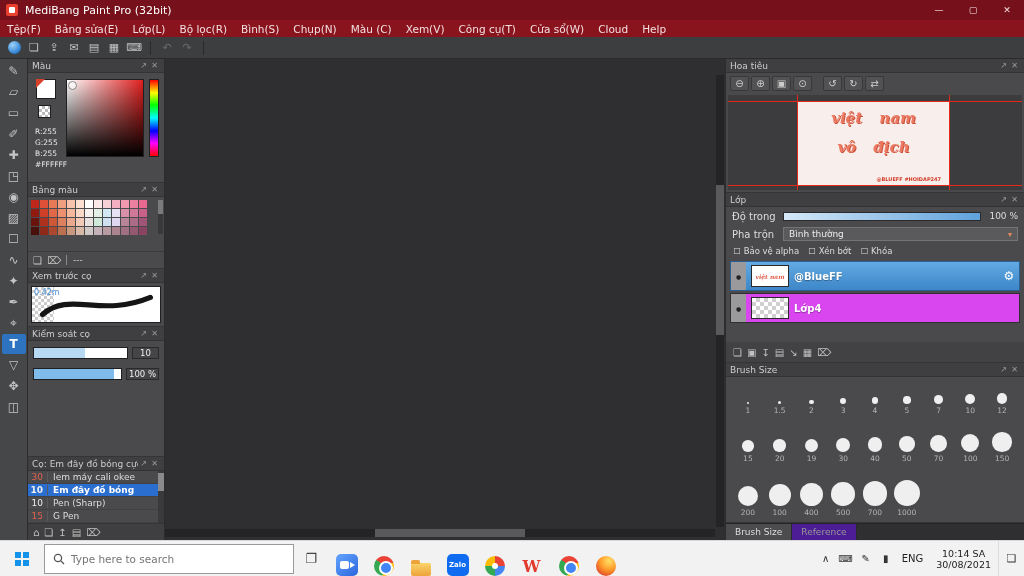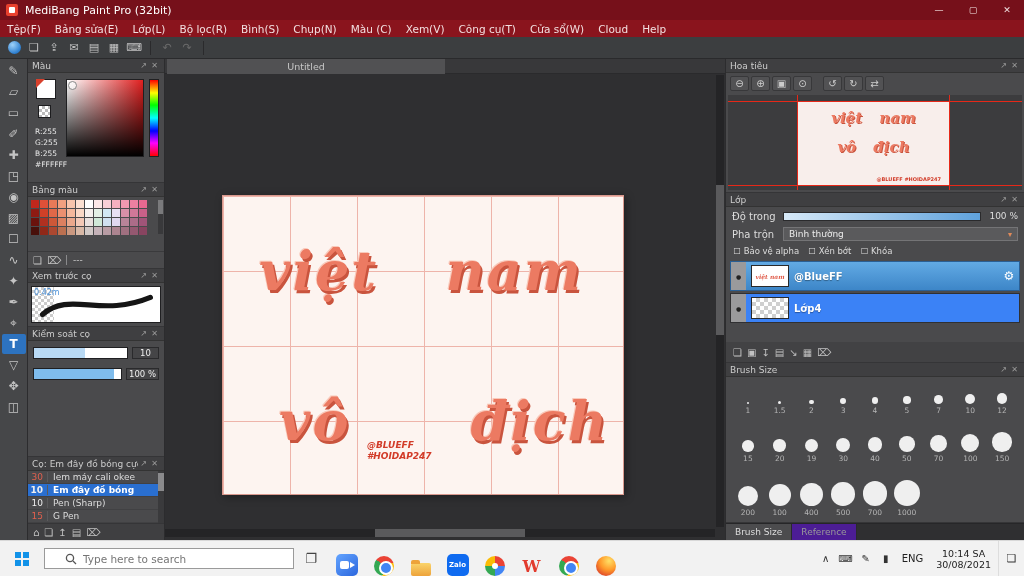--- a/index.html
+++ b/index.html
@@ -101,21 +101,21 @@
 #mini-credit{position:absolute;bottom:3px;left:0;right:8px;text-align:right;font-size:5px;font-weight:bold;color:#d23b28}
 #p-layers{height:170px}
 .lp-row{display:flex;align-items:center;gap:5px;padding:0 6px;height:18px}
 .lp-label{width:46px;font-size:10px;color:#ddd;flex-shrink:0}
 #op-track{flex:1;height:9px;border:1px solid #2a2a2c;background:linear-gradient(to right,#d6e9f8,#5fa2dc)}
 #op-val{width:32px;font-size:9px;color:#ddd;text-align:right}
 #blend-box{flex:1;height:14px;background:#5a5a5c;border:1px solid #747476;color:#ececec;font-size:9px;display:flex;align-items:center;padding:0 5px}
 #blend-caret{margin-left:auto;color:#e08a5a;font-size:8px}
 #cb-row{display:flex;gap:9px;padding:2px 7px;height:16px;align-items:center}
 .cbitem{font-size:8.5px;color:#dcdcdc;display:flex;align-items:center;gap:3px;white-space:nowrap}
-.lrow{display:flex;align-items:center;height:30px;margin:2px 4px 0;background:#3b82f6;border:1px solid #303032}
+.lrow{display:flex;align-items:center;height:30px;margin:2px 4px 0;background:#d946ef;border:1px solid #303032}
 .lrow.sel{background:linear-gradient(#62aae4,#3d86c8);border-color:#2a5f94}
 .leye{width:15px;align-self:stretch;background:#9a9a9c;display:flex;align-items:center;justify-content:center;font-size:6px;color:#222;flex-shrink:0}
 .lthumb{width:38px;height:22px;background:#fff;border:1px solid #2a2a2a;margin:0 5px;display:flex;align-items:center;justify-content:center;overflow:hidden;flex-shrink:0}
 .lthumb.art{color:#e05a48;font-size:6px;font-style:italic;font-weight:bold;font-family:"DejaVu Serif",serif;white-space:nowrap}
 .lthumb.checker{background-image:linear-gradient(45deg,#cfcfcf 25%,transparent 25%,transparent 75%,#cfcfcf 75%),linear-gradient(45deg,#cfcfcf 25%,transparent 25%,transparent 75%,#cfcfcf 75%);background-size:8px 8px;background-position:0 0,4px 4px;background-color:#fff}
 .lname{flex:1;font-size:10px;color:#fff;font-weight:bold;text-shadow:0 1px 1px rgba(0,0,0,.35);white-space:nowrap;overflow:hidden}
 .lgear{width:20px;text-align:center;color:#fff;font-size:12px}
 #layer-toolbar{margin-top:auto;height:20px;display:flex;align-items:center;gap:5px;padding:0 7px;background:#424244}
 #p-size{flex:1}
 #bs-grid{flex:1;display:grid;grid-template-columns:repeat(9,1fr);padding:2px 6px}
@@ -124,21 +124,21 @@
 .bs-lb{font-size:7.5px;color:#b5b5b5}
 #p-tabs{height:17px;display:flex;background:#2f2f31;border-top:1px solid #262628}
 .rtab{height:100%;display:flex;align-items:center;padding:0 9px;font-size:9px;color:#999;background:#4c1d95;border-right:1px solid #2a2a2c}
 .rtab.active{background:#4c4c4e;color:#ddd}
 
 #taskbar{height:36px;background:#f2f2f2;border-top:1px solid #d8d8d8;display:flex;align-items:center;flex-shrink:0}
 #start-btn{width:44px;height:100%;display:flex;align-items:center;justify-content:center}
 #winlogo{width:14px;height:14px;background:#1292e8;position:relative}
 #winlogo::before{content:"";position:absolute;left:6px;top:0;width:2px;height:14px;background:#f2f2f2}
 #winlogo::after{content:"";position:absolute;top:6px;left:0;width:14px;height:2px;background:#f2f2f2}
-#search-box{width:250px;height:21px;background:#fff;border:1px solid #9a9a9a;display:flex;align-items:center;gap:6px;padding:0 20px}
+#search-box{width:250px;height:30px;background:#fff;border:1px solid #9a9a9a;display:flex;align-items:center;gap:6px;padding:0 8px}
 #search-box input{flex:1;border:none;outline:none;font-size:10.5px;color:#444;background:transparent;font-family:inherit}
 #task-view{width:34px;text-align:center;font-size:13px;color:#444}
 #apps{display:flex;align-items:center;height:100%}
 .app{width:37px;height:100%;display:flex;align-items:flex-end;justify-content:center}
 .ai{position:relative}
 .ai-zoom{width:22px;height:22px;border-radius:5px;background:linear-gradient(140deg,#63a4ff,#2b66dd)}
 .ai-zoom::before{content:"";position:absolute;left:4px;top:7px;width:9px;height:8px;border-radius:2px;background:#fff}
 .ai-zoom::after{content:"";position:absolute;left:14px;top:8px;border-left:5px solid #fff;border-top:3px solid transparent;border-bottom:3px solid transparent}
 .ai-chrome{width:20px;height:20px;border-radius:50%;background:conic-gradient(from -50deg,#ea4335 0 120deg,#fbbc05 120deg 240deg,#34a853 240deg 360deg)}
 .ai-chrome::after{content:"";position:absolute;left:5px;top:5px;width:10px;height:10px;border:2px solid #fff;border-radius:50%;background:#4285f4}
@@ -378,37 +378,20 @@
       <div id="p-bottombar">
           <span class="mini-ic">⌂</span>
           <span class="mini-ic">❏</span>
           <span class="mini-ic">↥</span>
           <span class="mini-ic">▤</span>
           <span class="mini-ic">⌦</span>
         </div>
     </div>
 
     <div id="canvasarea">
-      <div id="tabstrip">
-        <div id="doc-tab">Untitled</div>
-      </div>
-      <div id="canvas">
-        <div class="wrow" id="wrow1">
-          <span class="word">việt</span>
-          <span class="word">nam</span>
-        </div>
-        <div class="wrow" id="wrow2">
-          <span class="word">vô</span>
-          <span class="word">địch</span>
-        </div>
-        <div id="credits">
-          <div>@BLUEFF</div>
-          <div>#HOIDAP247</div>
-        </div>
-      </div>
       <div id="hscroll">
           <div id="hthumb"></div>
         </div>
       <div id="vscroll">
           <div id="vthumb"></div>
         </div>
     </div>
 
     <div id="rightcol">
       <div class="panel" id="p-nav">

